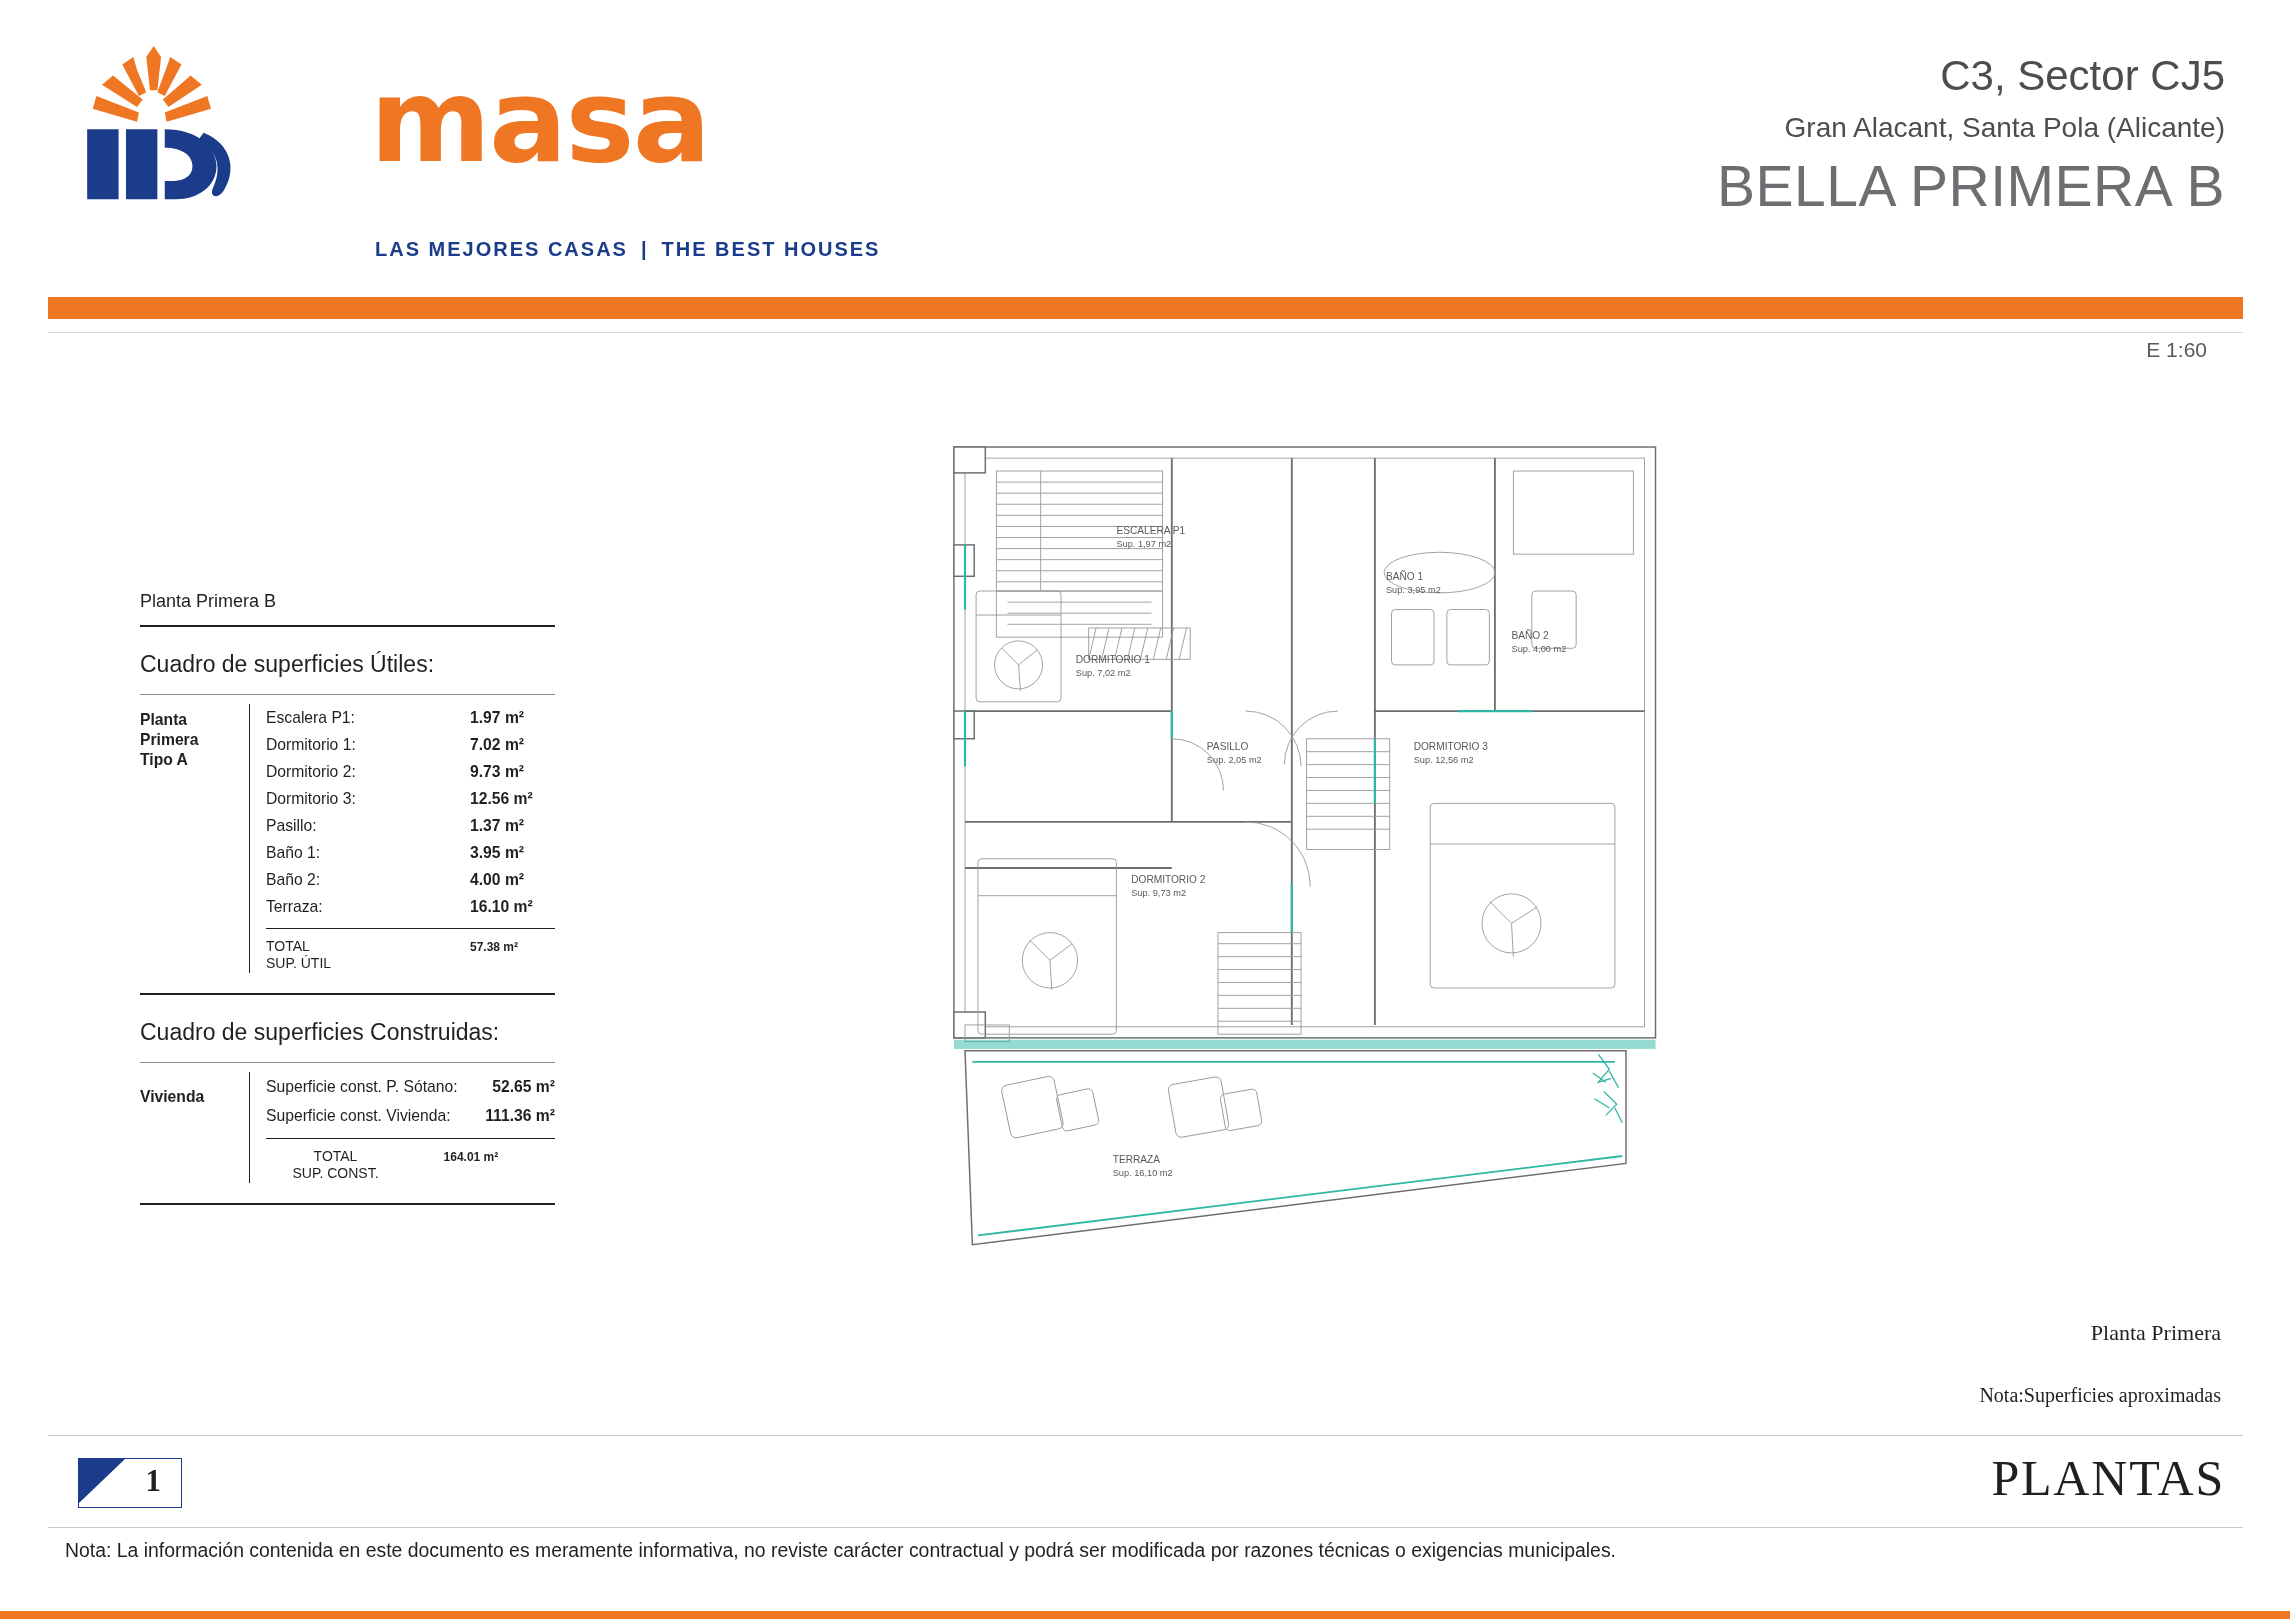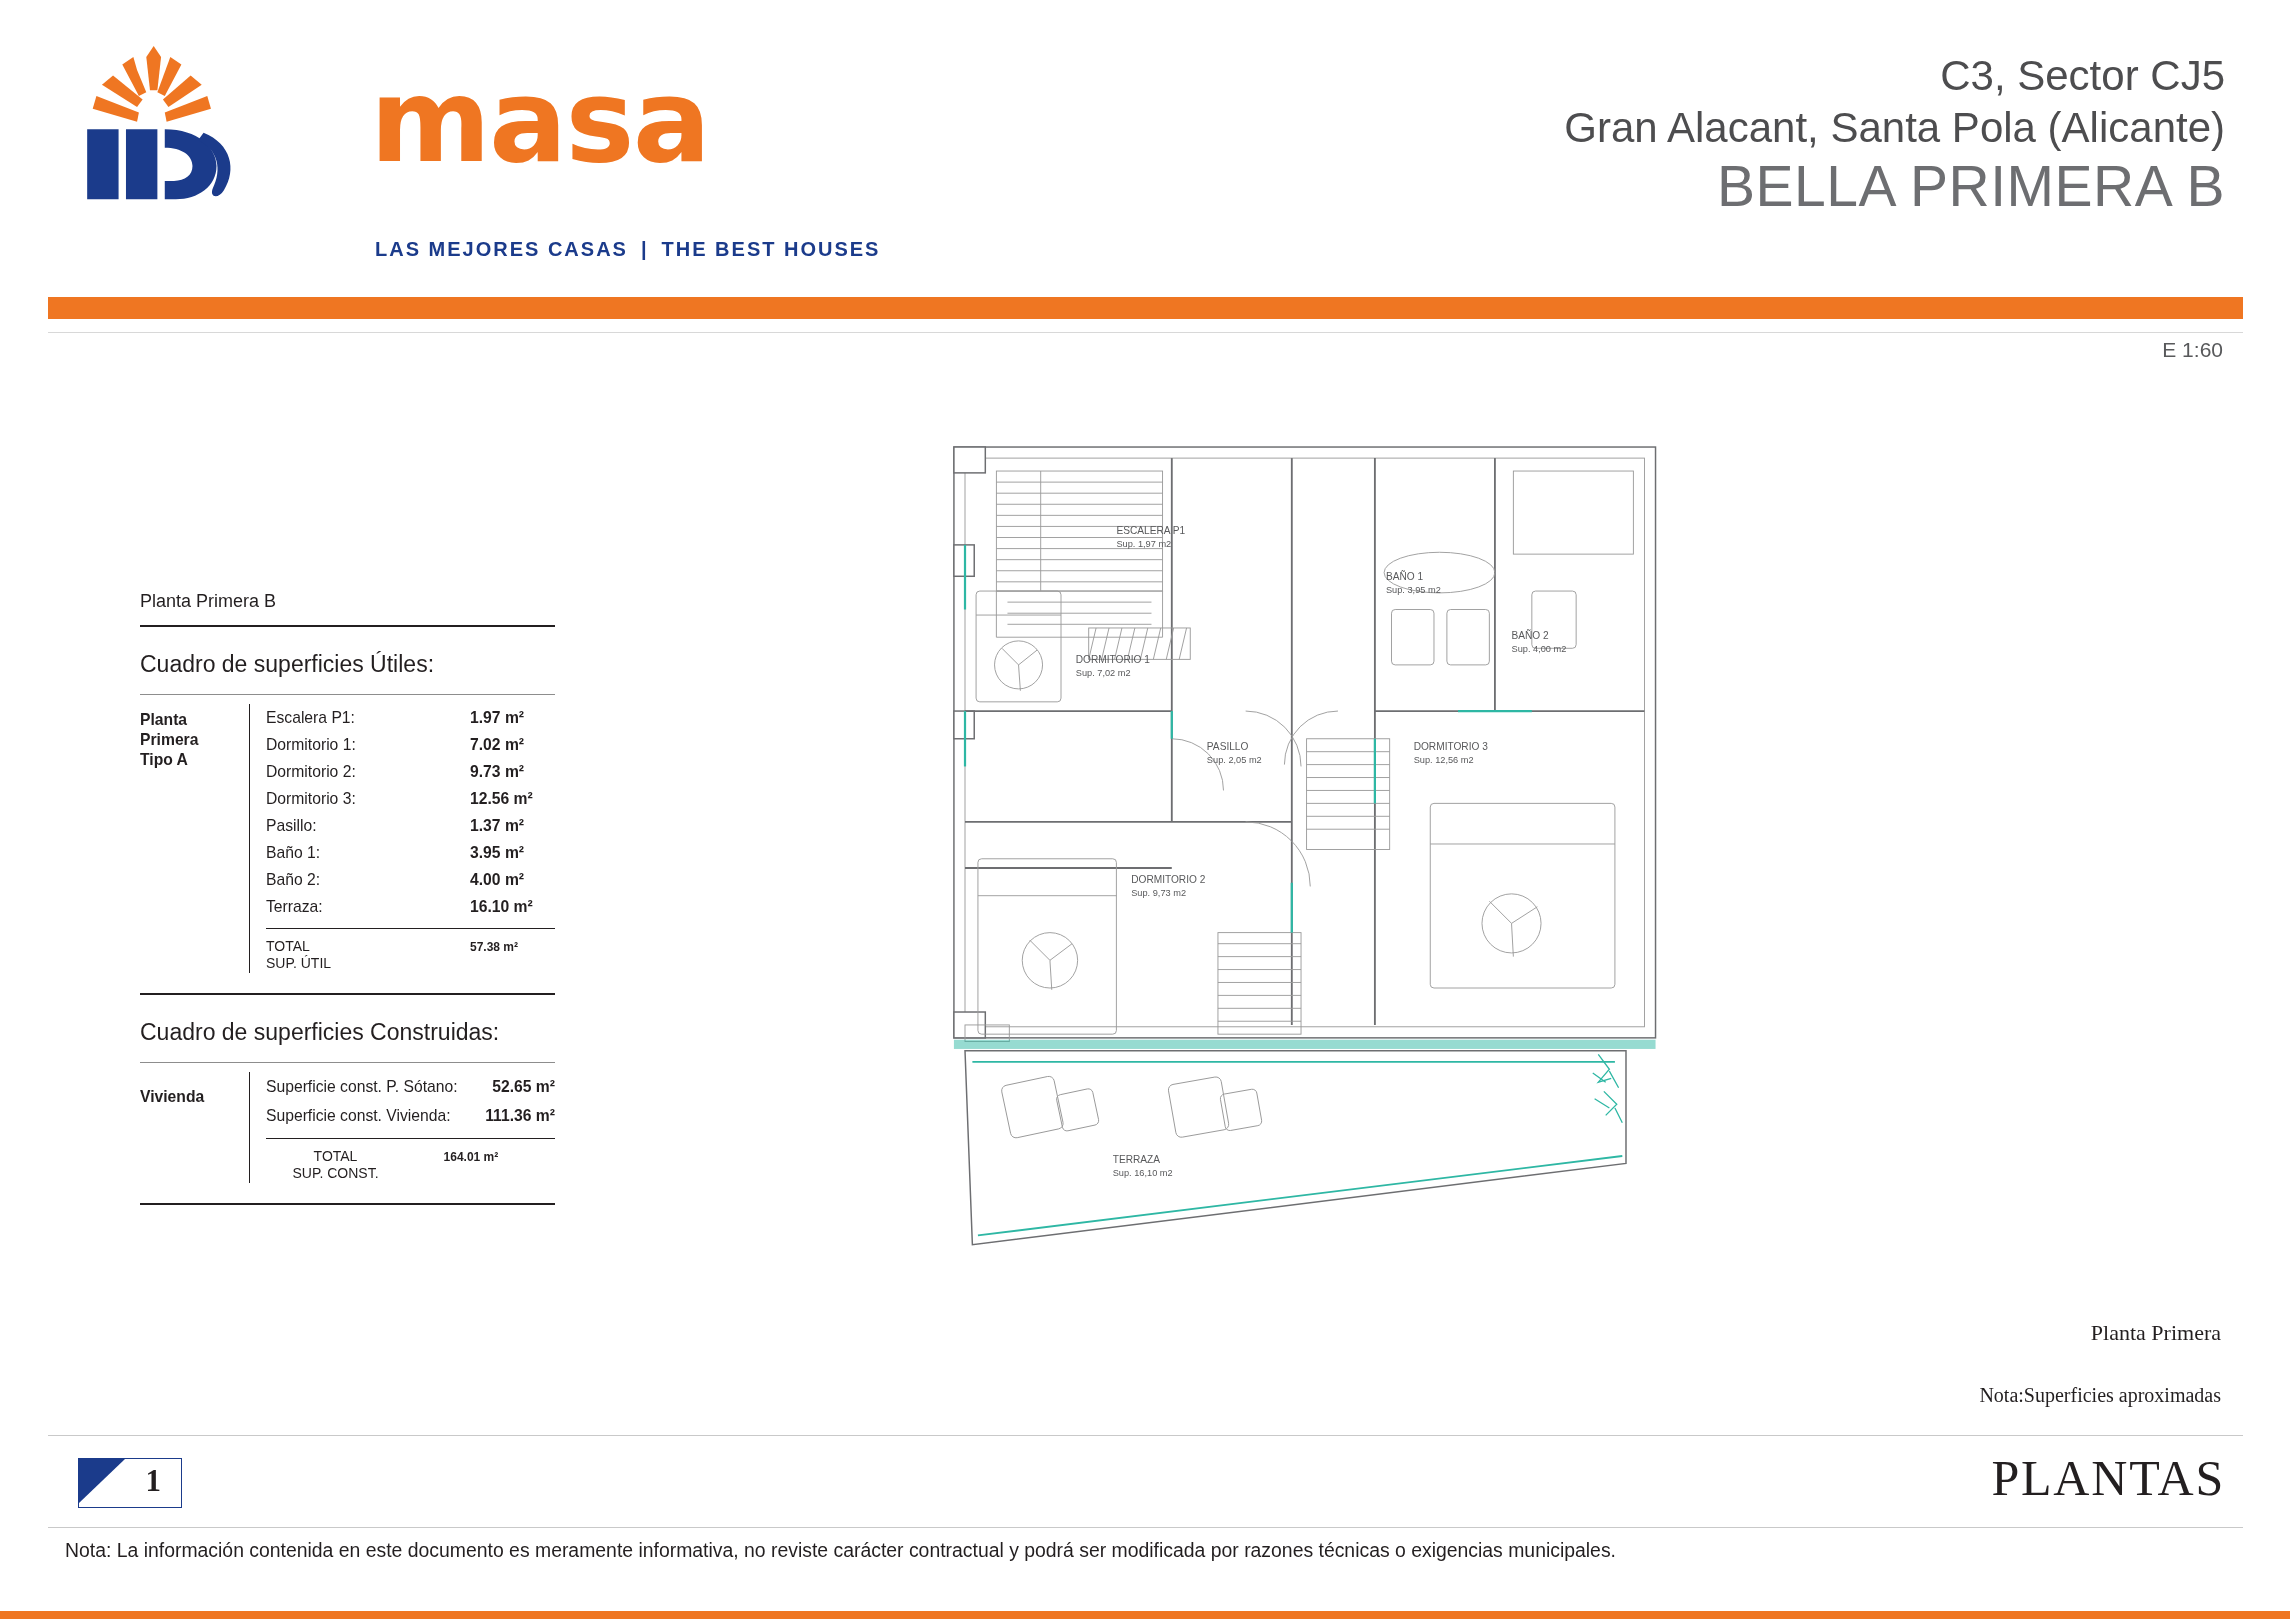--- a/index.html
+++ b/index.html
@@ -24,27 +24,27 @@
   }
   .logo-sub{
     position:absolute;left:310px;top:201px;
     font-size:20px;letter-spacing:2px;color:#1b3b8b;font-weight:bold;
     white-space:nowrap;
   }
   .logo-sub .sep{color:#1b3b8b;padding:0 13px;}
 
   .hdr-right{position:absolute;right:66px;top:29.5px;text-align:right;color:#4d4d4f;margin-top:20px;}
   .hdr-line1{font-size:42px;line-height:52px;font-weight:400;}
-  .hdr-line2{font-size:42px;line-height:52px;font-weight:400;}
+  .hdr-line2{font-size:28px;line-height:52px;font-weight:400;}
   .hdr-line3{font-size:57px;line-height:65px;font-weight:400;color:#6d6e71;letter-spacing:0.5px;}
 
   .orange-bar{position:absolute;left:48px;top:297px;width:2195px;height:22px;background:#ef7622;}
   .thin-rule{position:absolute;left:48px;top:332px;width:2195px;height:0.9px;background:#d8d8d8;}
 
-  .scale-txt{position:absolute;right:68px;top:338px;font-size:21px;color:#58595b;}
+  .scale-txt{position:absolute;right:84px;top:338px;font-size:21px;color:#58595b;}
 
   
   .panel{position:absolute;left:140px;top:591px;width:415px;}
   .panel-title{font-size:18px;color:#231f20;}
   .rule-dark{height:1.8px;background:#231f20;margin:13px 0 0 0;}
   .rule-light{height:0.9px;background:#8d8d8d;}
   .sec-head{font-size:23px;margin:24px 0 16.6px 0;color:#231f20;}
 
   .tbl{display:flex;}
   .tbl-label{width:109px;font-size:15.7px;font-weight:bold;line-height:20px;padding-top:5.5px;}

